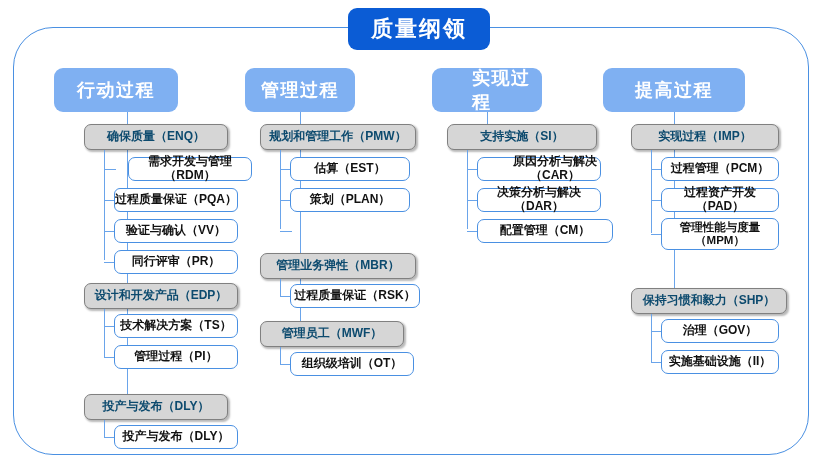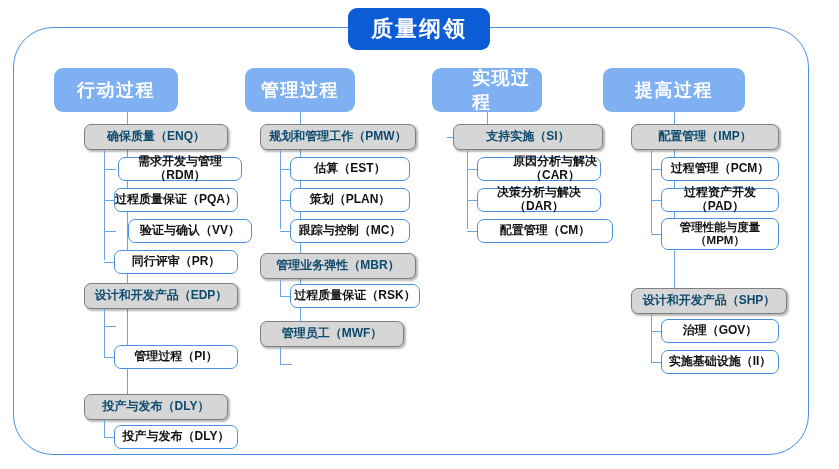--- a/index.html
+++ b/index.html
@@ -135,92 +135,93 @@
 
   <div class="col-header" style="left:54px; top:68px; width:124px;">行动过程</div>
 
   <div class="vline" style="left:127px; top:112px; height:303px;"></div>
 
   <div class="hline" style="left:84px; top:137px; width:44px;"></div>
   <div class="vline-dark" style="left:84px; top:137px; height:1px;"></div>
   <div class="group-box" style="left:84px; top:124px; width:144px;">确保质量（ENQ）</div>
   <div class="vline" style="left:104px; top:150px; height:110px;"></div>
   <div class="hline" style="left:104px; top:169px; width:12px;"></div>
-  <div class="leaf-box" style="left:118px; top:157px; width:124px;">需求开发与管理（RDM）</div>
+  <div class="leaf-box" style="left:128px; top:157px; width:124px;">需求开发与管理（RDM）</div>
   <div class="hline" style="left:104px; top:200px; width:12px;"></div>
-  <div class="leaf-box" style="left:114px; top:188px; width:124px;">过程质量保证（PQA）</div>
+  <div class="leaf-box" style="left:114px; top:188px; width:124px;border-radius:6px;">过程质量保证（PQA）</div>
   <div class="hline" style="left:104px; top:231px; width:12px;"></div>
-  <div class="leaf-box" style="left:128px; top:219px; width:124px;">验证与确认（VV）</div>
+  <div class="leaf-box" style="left:114px; top:219px; width:124px;">验证与确认（VV）</div>
   <div class="hline" style="left:104px; top:262px; width:12px;"></div>
   <div class="leaf-box" style="left:114px; top:250px; width:124px;">同行评审（PR）</div>
 
   <div class="hline" style="left:84px; top:296px; width:44px;"></div>
   <div class="group-box" style="left:84px; top:283px; width:154px;">设计和开发产品（EDP）</div>
   <div class="vline" style="left:104px; top:309px; height:48px;"></div>
   <div class="hline" style="left:104px; top:326px; width:12px;"></div>
+  <div class="leaf-box" style="left:114px; top:314px; width:124px;">技术解决方案（TS）</div>
   <div class="hline" style="left:104px; top:357px; width:12px;"></div>
   <div class="leaf-box" style="left:114px; top:345px; width:124px;">管理过程（PI）</div>
 
   <div class="hline" style="left:84px; top:407px; width:44px;"></div>
   <div class="group-box" style="left:84px; top:394px; width:144px;">投产与发布（DLY）</div>
   <div class="vline" style="left:104px; top:420px; height:18px;"></div>
   <div class="hline" style="left:104px; top:437px; width:12px;"></div>
   <div class="leaf-box" style="left:114px; top:425px; width:124px;">投产与发布（DLY）</div>
 
   <div class="col-header" style="left:245px; top:68px; width:110px;">管理过程</div>
   <div class="vline" style="left:300px; top:112px; height:235px;"></div>
 
   <div class="hline" style="left:260px; top:137px; width:42px;"></div>
   <div class="group-box" style="left:260px; top:124px; width:156px;">规划和管理工作（PMW）</div>
   <div class="vline" style="left:280px; top:150px; height:79px;"></div>
   <div class="hline" style="left:280px; top:169px; width:12px;"></div>
   <div class="leaf-box" style="left:290px; top:157px; width:120px;">估算（EST）</div>
   <div class="hline" style="left:280px; top:200px; width:12px;"></div>
   <div class="leaf-box" style="left:290px; top:188px; width:120px;">策划（PLAN）</div>
   <div class="hline" style="left:280px; top:231px; width:12px;"></div>
-  <div class="leaf-box" style="left:290px; top:219px; width:120px;">跟踪与控制（MC）</div>
 
   <div class="hline" style="left:260px; top:266px; width:42px;"></div>
   <div class="group-box" style="left:260px; top:253px; width:156px;">管理业务弹性（MBR）</div>
   <div class="vline" style="left:280px; top:279px; height:18px;"></div>
   <div class="hline" style="left:280px; top:296px; width:12px;"></div>
   <div class="leaf-box" style="left:290px; top:284px; width:130px;">过程质量保证（RSK）</div>
 
   <div class="hline" style="left:260px; top:334px; width:42px;"></div>
   <div class="group-box" style="left:260px; top:321px; width:144px;">管理员工（MWF）</div>
   <div class="vline" style="left:280px; top:347px; height:18px;"></div>
   <div class="hline" style="left:280px; top:364px; width:12px;"></div>
+  <div class="leaf-box" style="left:290px; top:352px; width:124px;">组织级培训（OT）</div>
 
   <div class="col-header" style="left:432px; top:68px; width:110px;padding-left:40px;">实现过程</div>
   <div class="vline" style="left:487px; top:112px; height:28px;"></div>
 
   <div class="hline" style="left:447px; top:137px; width:42px;"></div>
-  <div class="group-box" style="left:447px; top:124px; width:150px;margin-left:6px;">支持实施（SI）</div>
+  <div class="group-box" style="left:447px; top:124px; width:150px;">支持实施（SI）</div>
   <div class="vline" style="left:467px; top:150px; height:79px;"></div>
   <div class="hline" style="left:467px; top:169px; width:12px;"></div>
   <div class="leaf-box" style="left:477px; top:157px; width:124px;padding-left:32px;">原因分析与解决（CAR）</div>
   <div class="hline" style="left:467px; top:200px; width:12px;"></div>
   <div class="leaf-box" style="left:477px; top:188px; width:124px;">决策分析与解决（DAR）</div>
   <div class="hline" style="left:467px; top:231px; width:12px;"></div>
   <div class="leaf-box" style="left:477px; top:219px; width:136px;">配置管理（CM）</div>
 
   <div class="col-header" style="left:603px; top:68px; width:142px;">提高过程</div>
   <div class="vline" style="left:674px; top:112px; height:190px;"></div>
 
   <div class="hline" style="left:631px; top:137px; width:44px;"></div>
-  <div class="group-box" style="left:631px; top:124px; width:148px;">配置管理（IMP）</div>
+  <div class="group-box" style="left:631px; top:124px; width:148px;">实现过程（IMP）</div>
   <div class="vline" style="left:651px; top:150px; height:83px;"></div>
   <div class="hline" style="left:651px; top:169px; width:12px;"></div>
   <div class="leaf-box" style="left:661px; top:157px; width:118px;">过程管理（PCM）</div>
   <div class="hline" style="left:651px; top:200px; width:12px;"></div>
   <div class="leaf-box" style="left:661px; top:188px; width:118px;">过程资产开发（PAD）</div>
   <div class="hline" style="left:651px; top:234px; width:12px;"></div>
   <div class="leaf-box two-line" style="left:661px; top:218px; width:118px;">管理性能与度量<br>（MPM）</div>
 
   <div class="hline" style="left:631px; top:301px; width:44px;"></div>
-  <div class="group-box" style="left:631px; top:288px; width:156px;">设计和开发产品（SHP）</div>
+  <div class="group-box" style="left:631px; top:288px; width:156px;">保持习惯和毅力（SHP）</div>
   <div class="vline" style="left:651px; top:314px; height:48px;"></div>
   <div class="hline" style="left:651px; top:331px; width:12px;"></div>
   <div class="leaf-box" style="left:661px; top:319px; width:118px;">治理（GOV）</div>
   <div class="hline" style="left:651px; top:362px; width:12px;"></div>
   <div class="leaf-box" style="left:661px; top:350px; width:118px;">实施基础设施（II）</div>
 
 </div>
 
 </body></html>

